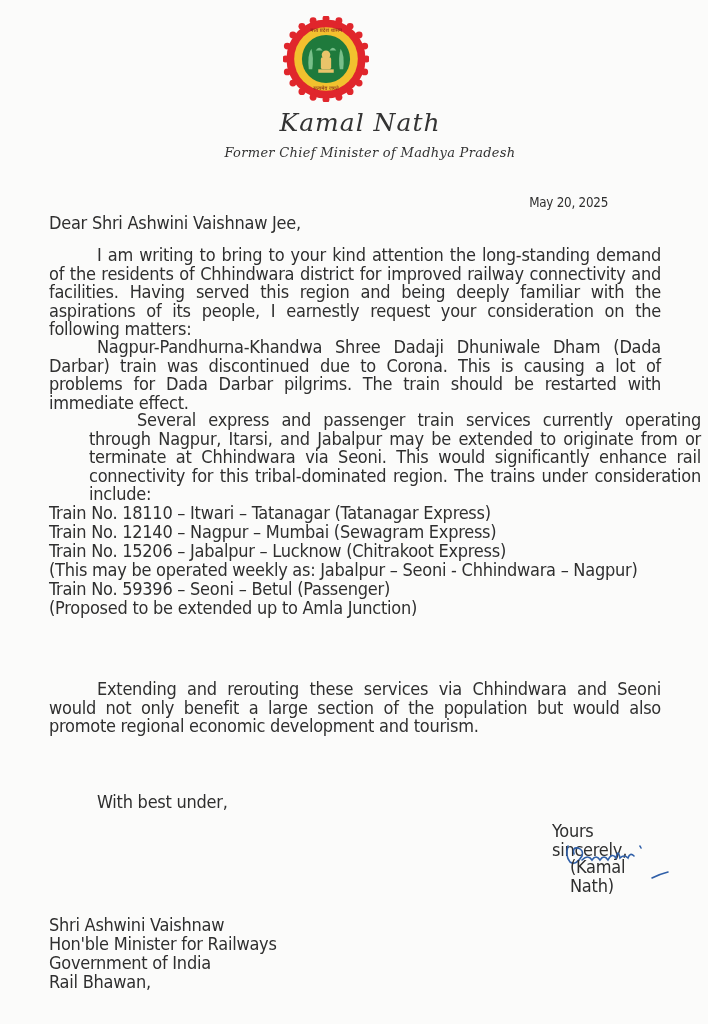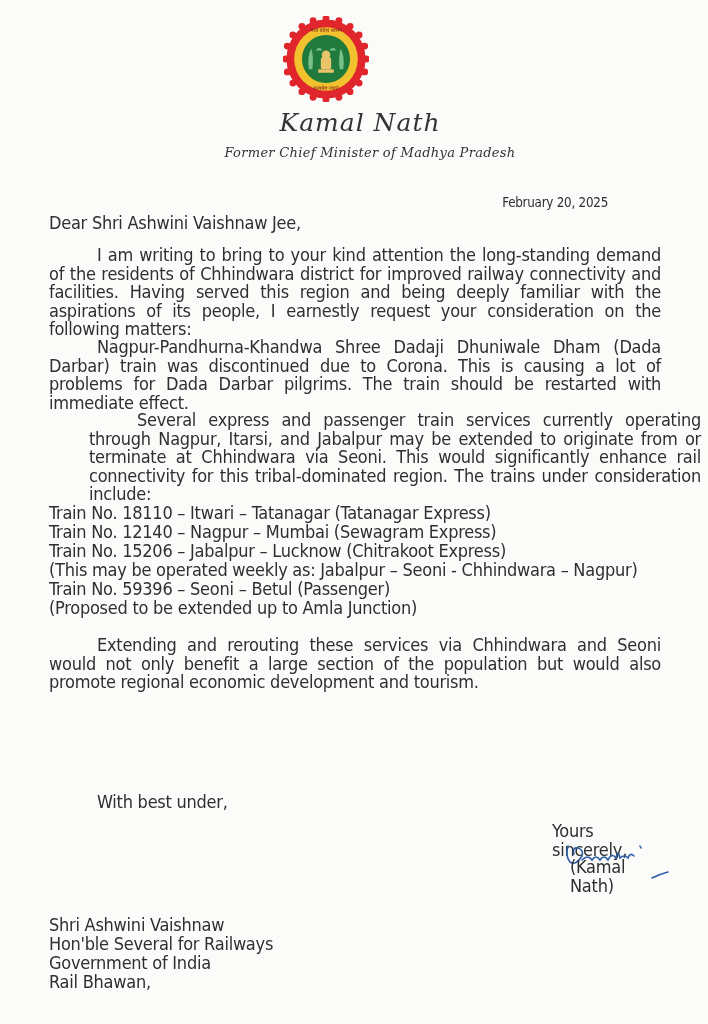--- a/index.html
+++ b/index.html
@@ -25,21 +25,21 @@
     .text { font-size: 18px; line-height: 18.6px; letter-spacing: -0.25px; transform-origin: left top; }
     .date { position: absolute; right: 24px; top: 194px; font-size: 13.3px; }
     .salutation { position: absolute; left: 49px; top: 214px; }
     .para { position: absolute; left: 49px; width: 612px; text-align: justify; text-align-last: left; }
     .para .indent { display: inline-block; width: 48px; }
     .p1 { top: 246px; }
     .p2 { top: 338px; }
     .p3 { top: 411px; margin-left: 40px; }
     .trains { position: absolute; left: 49px; top: 503px; }
     .trains div { white-space: nowrap; line-height: 19.1px; }
-    .p4 { top: 636px; }
+    .p4 { top: 680px; }
     .p5 { top: 731px; }
     .closing { position: absolute; left: 97px; top: 793px; }
     .yours { position: absolute; left: 552px; top: 822px; }
     .signature { position: absolute; left: 562px; top: 842px; width: 110px; height: 46px; }
     .signame { position: absolute; left: 570px; top: 858px; }
     .address { position: absolute; left: 49px; top: 916px; }
     .address div { line-height: 18.9px; white-space: nowrap; }
   </style>
 </head>
 <body>
@@ -87,21 +87,21 @@
     </g>
     <g fill="#7a1b1b" font-size="6" font-family="DejaVu Sans, sans-serif">
       <text x="50" y="19" text-anchor="middle">मध्य प्रदेश शासन</text>
       <text x="50" y="86" text-anchor="middle">सत्यमेव जयते</text>
     </g>
   </svg>
 
   <div class="name">Kamal Nath</div>
   <div class="title">Former Chief Minister of Madhya Pradesh</div>
 
-  <div class="text date">February 20, 2025</div>
+  <div class="text date">May 20, 2025</div>
   <div class="text salutation">Dear Shri Ashwini Vaishnaw Jee,</div>
 
   <div class="text para p1"><span class="indent"></span><span>I am writing to bring to your kind attention the long-standing demand of the residents of Chhindwara district for improved railway connectivity and facilities. Having served this region and being deeply familiar with the aspirations of its people, I earnestly request your consideration on the following matters:</span></div>
   <div class="text para p2"><span class="indent"></span><span>Nagpur-Pandhurna-Khandwa Shree Dadaji Dhuniwale Dham (Dada Darbar) train was discontinued due to Corona. This is causing a lot of problems for Dada Darbar pilgrims. The train should be restarted with immediate effect.</span></div>
   <div class="text para p3"><span class="indent"></span><span>Several express and passenger train services currently operating through Nagpur, Itarsi, and Jabalpur may be extended to originate from or terminate at Chhindwara via Seoni. This would significantly enhance rail connectivity for this tribal-dominated region. The trains under consideration include:</span></div>
 
   <div class="text trains">
     <div>Train No. 18110 – Itwari – Tatanagar (Tatanagar Express)</div>
     <div>Train No. 12140 – Nagpur – Mumbai (Sewagram Express)</div>
     <div>Train No. 15206 – Jabalpur – Lucknow (Chitrakoot Express)</div>
@@ -120,17 +120,17 @@
       <path d="M6 4 Q3 14 8 20 Q14 24 20 14 Q22 8 16 6 Q10 5 12 12"></path>
       <path d="M20 18 Q26 12 30 18 Q34 12 38 18 Q42 12 46 18 Q50 10 54 16 Q56 6 58 16 Q62 12 66 16 Q68 10 72 14"></path>
       <path d="M78 4 L79 6"></path>
       <path d="M90 36 Q98 32 106 30"></path>
     </g>
   </svg>
   <div class="text signame">(Kamal Nath)</div>
 
   <div class="text address">
     <div>Shri Ashwini Vaishnaw</div>
-    <div>Hon'ble Several for Railways</div>
+    <div>Hon'ble Minister for Railways</div>
     <div>Government of India</div>
     <div>Rail Bhawan,</div>
   </div>
 </div>
 
 </body></html>

